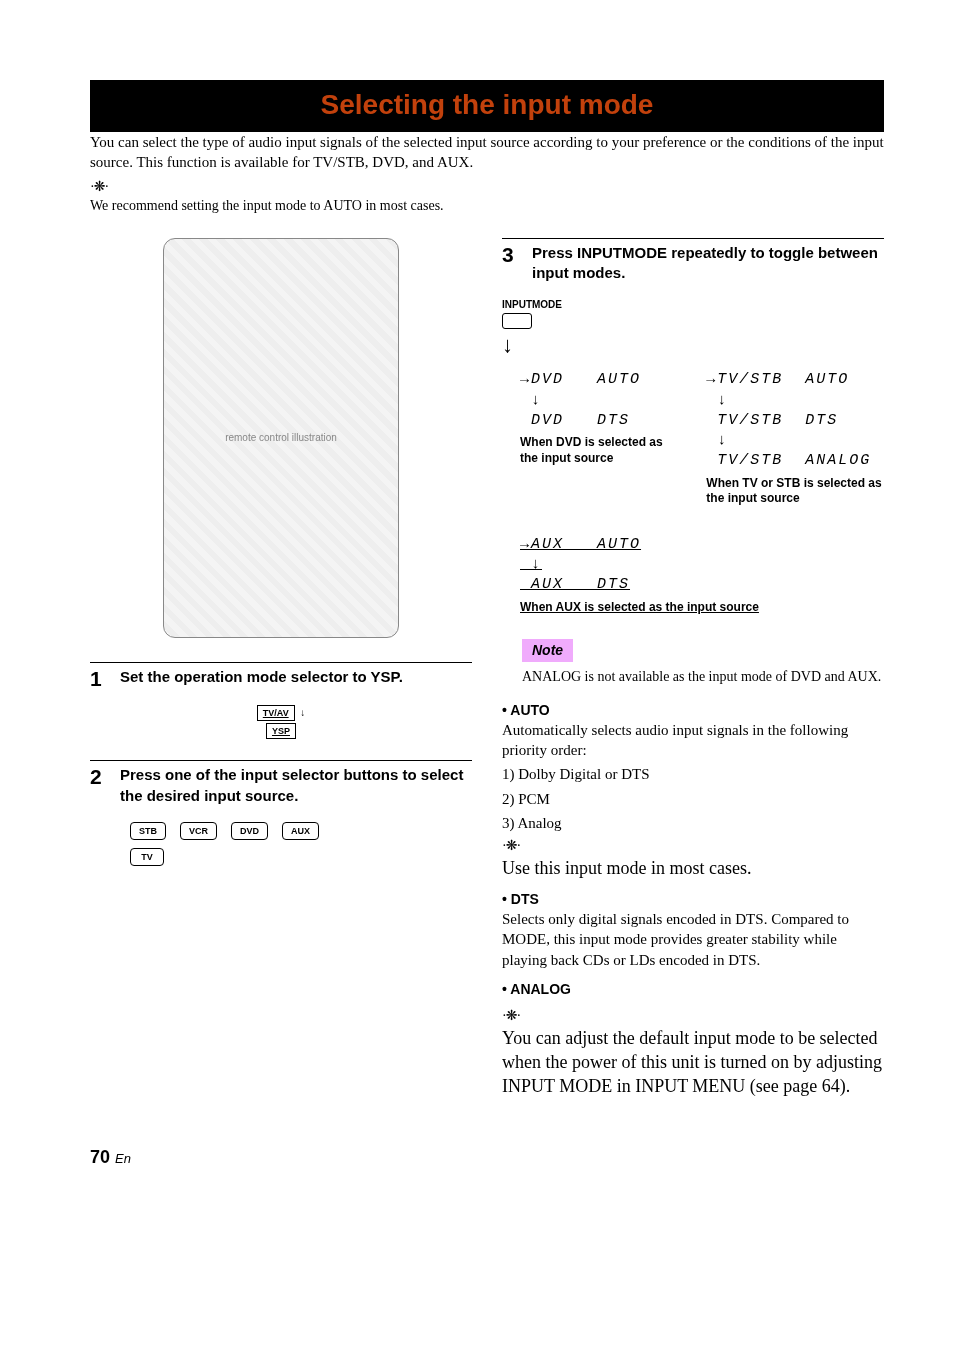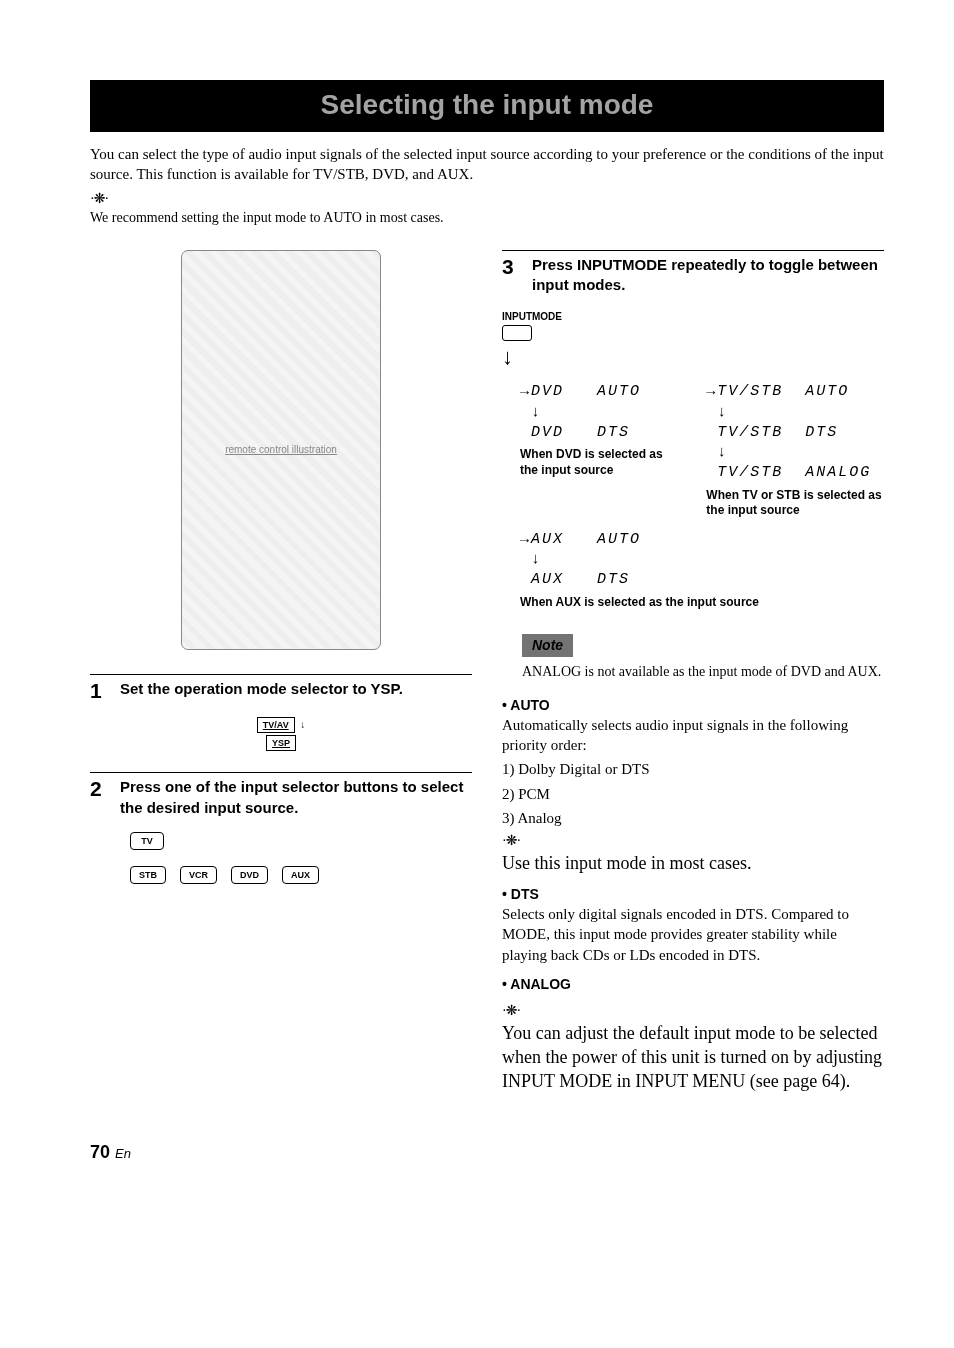--- a/index.html
+++ b/index.html
@@ -7,27 +7,26 @@
     font-family: "Times New Roman", Times, serif;
     font-size: 15px;
     color: #000;
     background: #fff;
     width: 954px;
     padding: 80px 70px 40px 90px;
     line-height: 1.35;
   }
   .title-bar {
     background: #000;
-    color: #a3a3a3;
+    color: #c2410c;
     text-align: center;
     font-family: Arial, Helvetica, sans-serif;
     font-weight: bold;
     font-size: 28px;
     padding: 6px 0 8px;
-    margin-bottom: 12px;
   }
   .intro {
     font-size: 15px;
     margin-bottom: 6px;
   }
   .tip-mark {
     font-size: 14px;
     letter-spacing: -1px;
   }
   .tip-text {
@@ -37,33 +36,32 @@
   .columns {
     display: flex;
     gap: 30px;
     margin-top: 8px;
   }
   .col {
     flex: 1 1 50%;
     min-width: 0;
   }
   .remote-placeholder {
-    width: 200px;
+    width: 236px;
     height: 400px;
     margin: 6px auto 24px auto;
     border: 1px solid #888;
-    border-radius: 7px;
+    border-radius: 12px;
     background: repeating-linear-gradient(45deg,#f4f4f4,#f4f4f4 6px,#eee 6px,#eee 12px);
     display: flex;
     align-items: center;
     justify-content: center;
     font-family: Arial, sans-serif;
     font-size: 10px;
     color: #888;
-    text-decoration: underline;
   }
   .step-rule {
     border: none;
     border-top: 1px solid #000;
     margin: 6px 0 4px 0;
   }
   .step {
     display: flex;
     gap: 12px;
     margin-bottom: 14px;
@@ -130,21 +128,21 @@
   }
   .caption {
     font-family: Arial, Helvetica, sans-serif;
     font-weight: bold;
     font-size: 12px;
     margin-top: 4px;
     line-height: 1.3;
   }
   .note-label {
     display: inline-block;
-    background: #737373;
+    background: #f0abfc;
     font-family: Arial, Helvetica, sans-serif;
     font-weight: bold;
     font-style: italic;
     font-size: 14px;
     padding: 2px 10px;
     margin: 18px 0 6px 20px;
   }
   .note-text {
     font-size: 14px;
     margin: 0 0 14px 20px;
@@ -221,28 +219,28 @@
       <span class="switch-box">TV/AV</span>
       &nbsp;<span>↓</span><br>
       <span class="switch-box">YSP</span>
     </div>
 
     <hr class="step-rule">
     <div class="step">
       <div class="step-num">2</div>
       <div class="step-text">Press one of the input selector buttons to select the desired input source.</div>
     </div>
-    <div class="btn-row" style="margin-top:4px;">
-      <span class="remote-btn">TV</span>
-    </div>
     <div class="btn-row">
       <span class="remote-btn">STB</span>
       <span class="remote-btn">VCR</span>
       <span class="remote-btn">DVD</span>
       <span class="remote-btn">AUX</span>
+    </div>
+    <div class="btn-row" style="margin-top:4px;">
+      <span class="remote-btn">TV</span>
     </div>
   </div>
 
   <div class="col">
     <hr class="step-rule">
     <div class="step">
       <div class="step-num">3</div>
       <div class="step-text">Press INPUTMODE repeatedly to toggle between input modes.</div>
     </div>
 
@@ -262,21 +260,21 @@
       <div class="lcd-block">
         <div class="lcd">→TV/STB  AUTO
  ↓
  TV/STB  DTS
  ↓
  TV/STB  ANALOG</div>
         <div class="caption" style="text-align:left;">When TV or STB is selected as the input source</div>
       </div>
     </div>
 
-    <div class="lcd-row" style="margin-top:11px;">
+    <div class="lcd-row" style="margin-top:28px;text-decoration:underline;">
       <div class="lcd-block">
         <div class="lcd">→AUX   AUTO
  ↓
  AUX   DTS</div>
         <div class="caption">When AUX is selected as the input source</div>
       </div>
     </div>
 
     <div class="note-label">Note</div>
     <p class="note-text">ANALOG is not available as the input mode of DVD and AUX.</p>

